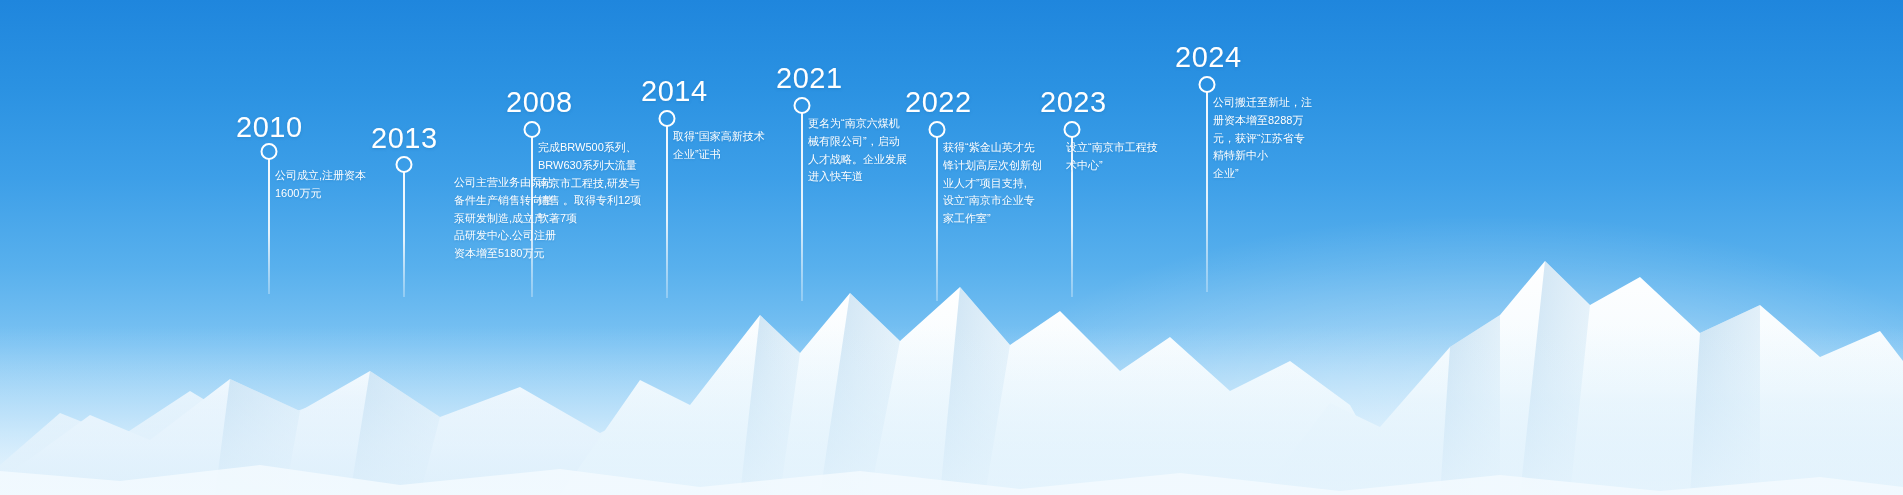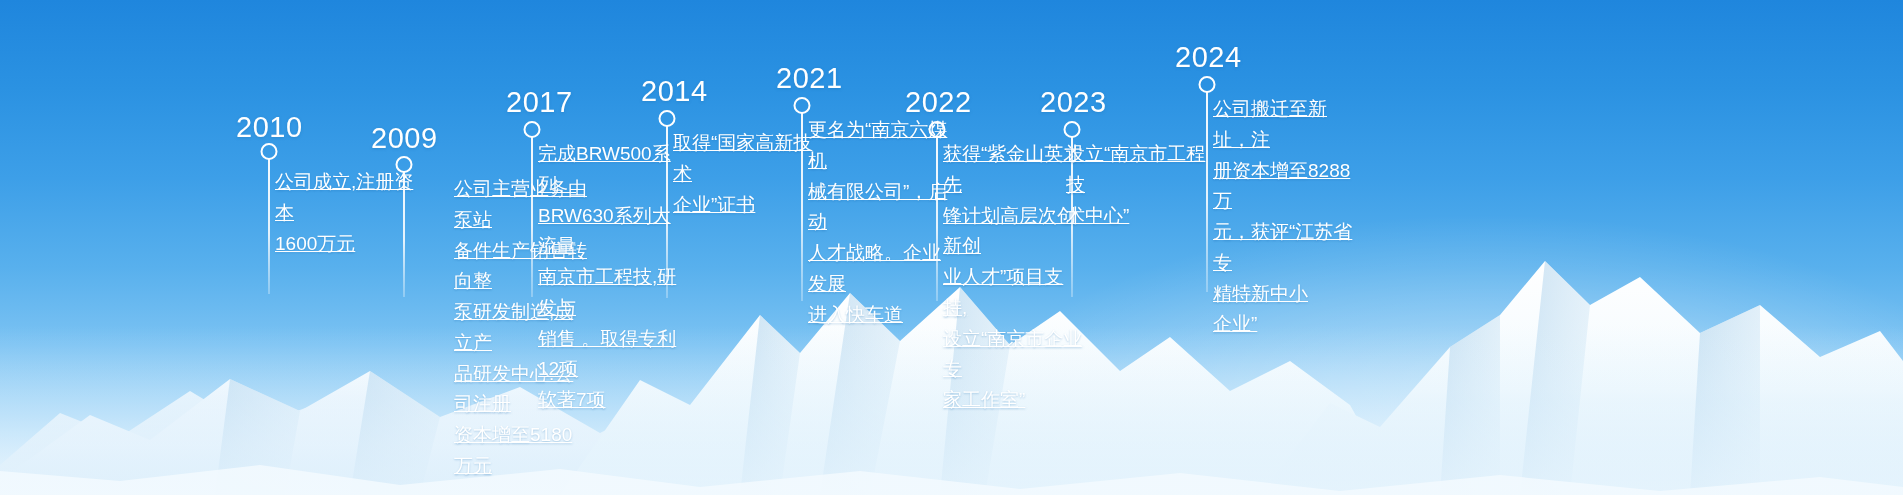--- a/index.html
+++ b/index.html
@@ -95,26 +95,25 @@
   .pin-line {
     position: absolute;
     left: 50%;
     top: 16px;
     transform: translateX(-50%);
     width: 2px;
     background: linear-gradient(to bottom, rgba(255,255,255,0.95) 0%, rgba(255,255,255,0.85) 55%, rgba(255,255,255,0.28) 100%);
   }
   .desc {
     position: absolute;
-    font-size: 19px;
+    font-size: 11px;
     line-height: 1.62;
     color: #ffffff;
     text-shadow: 0 1px 2px rgba(26,110,175,0.3);
     white-space: pre-wrap;
-    text-decoration: underline;
   }
 </style>
 </head>
 <body>
 
 <div class="stage">
 
   <div class="sky">
     <div class="sky-glow"></div>
   </div>
@@ -169,33 +168,33 @@
       <div class="node">
         <div class="year" style="left: 236px; top: 113px;">2010</div>
         <div class="pin" style="left: 268px; top: 143px; height: 151px;">
           <div class="pin-dot"></div>
           <div class="pin-line" style="height: 135px;"></div>
         </div>
         <div class="desc" style="left: 275px; top: 167px; width: 150px;">公司成立,注册资本
 1600万元</div>
       </div>
       <div class="node">
-        <div class="year" style="left: 371px; top: 124px;">2009</div>
+        <div class="year" style="left: 371px; top: 124px;">2013</div>
         <div class="pin" style="left: 403px; top: 156px; height: 141px;">
           <div class="pin-dot"></div>
           <div class="pin-line" style="height: 125px;"></div>
         </div>
         <div class="desc" style="left: 410px; top: 174px; width: 135px; margin-left: 44px;">公司主营业务由泵站
 备件生产销售转向整
 泵研发制造,成立产
 品研发中心.公司注册
 资本增至5180万元</div>
       </div>
       <div class="node">
-        <div class="year" style="left: 506px; top: 88px;">2017</div>
+        <div class="year" style="left: 506px; top: 88px;">2008</div>
         <div class="pin" style="left: 531px; top: 121px; height: 176px;">
           <div class="pin-dot"></div>
           <div class="pin-line" style="height: 160px;"></div>
         </div>
         <div class="desc" style="left: 538px; top: 139px; width: 140px;">完成BRW500系列、
 BRW630系列大流量
 南京市工程技,研发与
 销售 。取得专利12项
 软著7项</div>
       </div>

